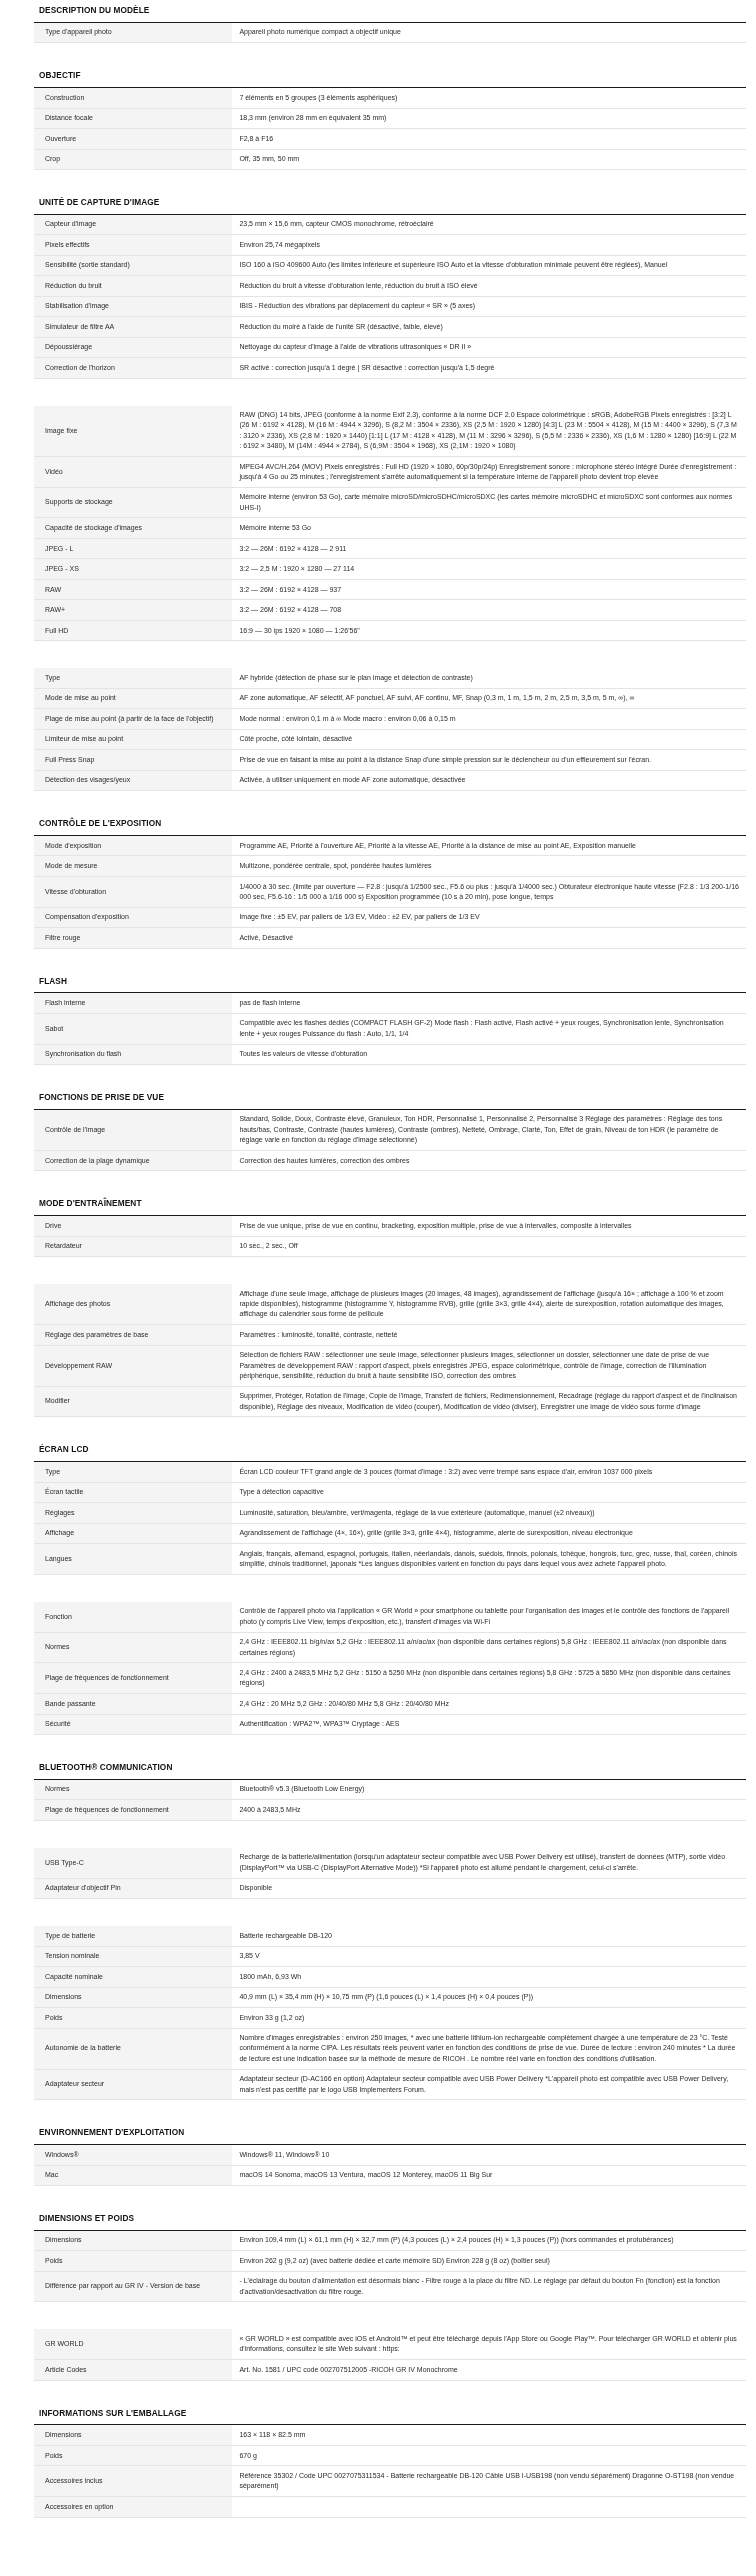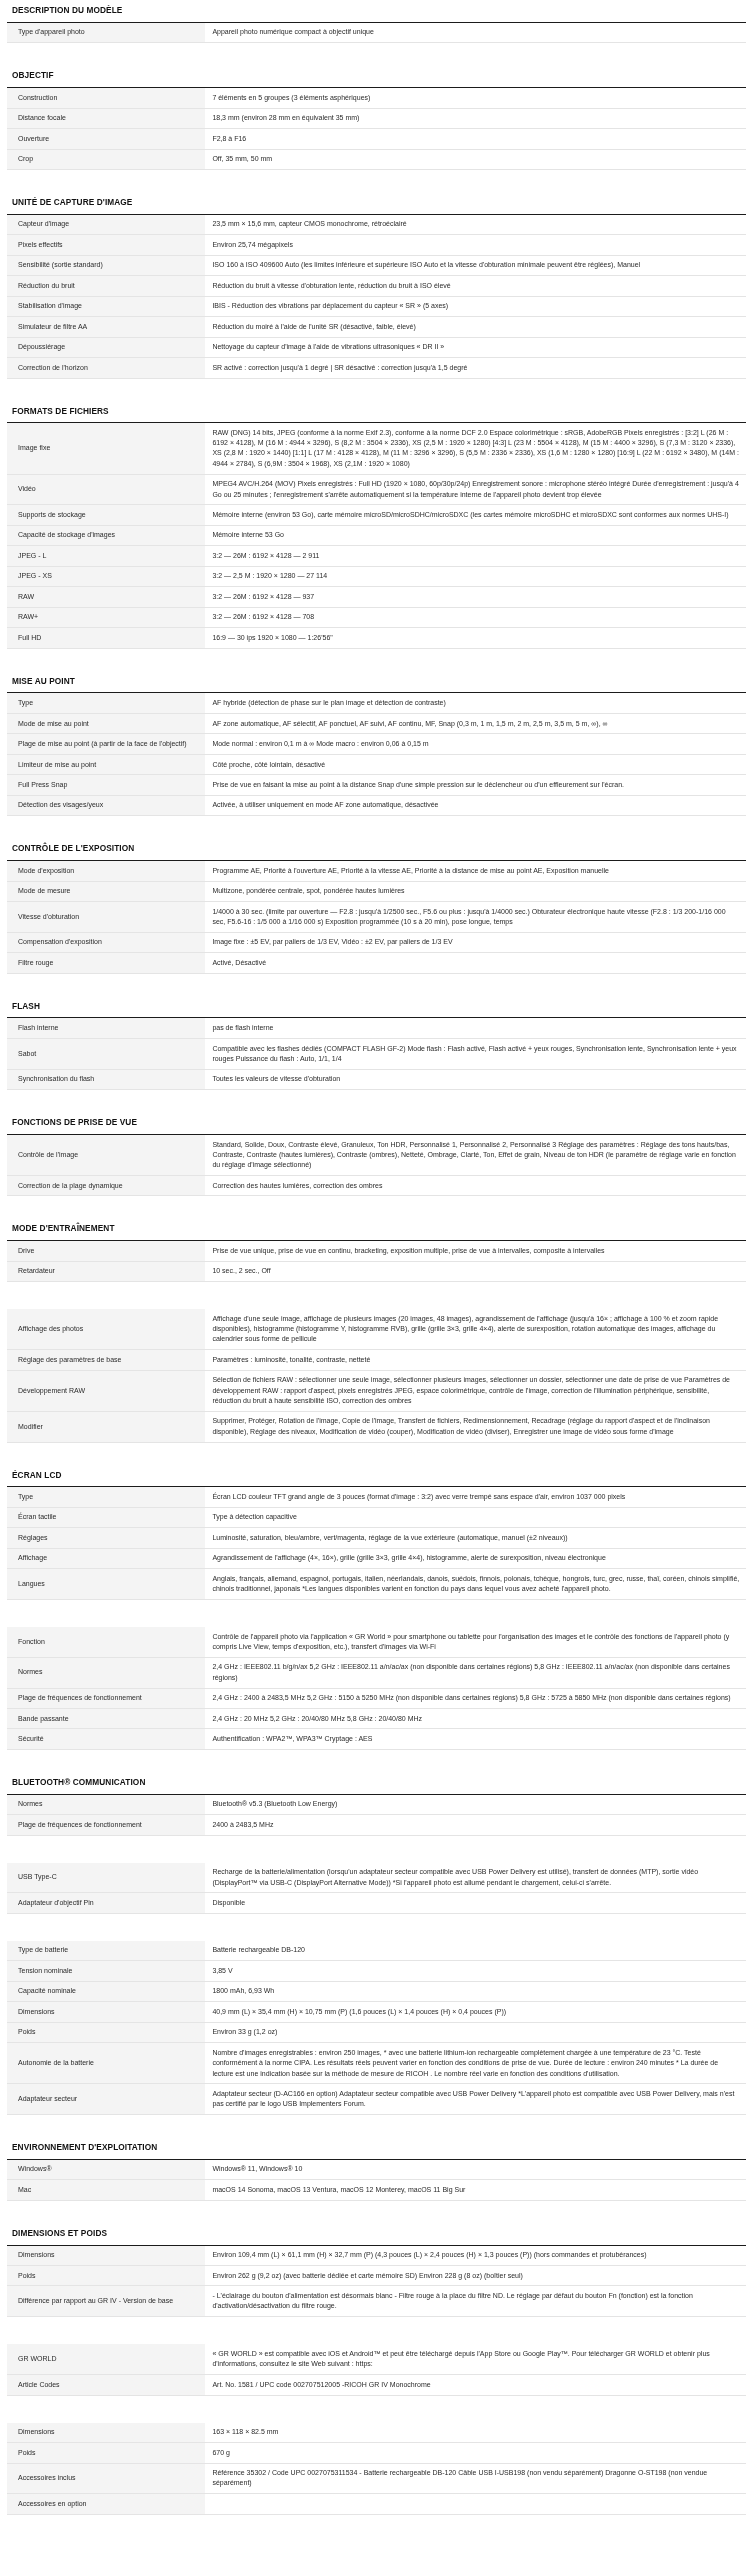--- a/index.html
+++ b/index.html
@@ -15,21 +15,21 @@
   html,body{margin:0;padding:0;background:var(--page-bg);}
   body{
     font-family:"Liberation Sans","DejaVu Sans",sans-serif;
     color:var(--text);
     -webkit-font-smoothing:antialiased;
   }
   .page{
     width:756px;
     padding:5.2px 10.3px 1px 6.7px;
   }
-  .section{margin-top:27px;}
+  .section{margin-top:27px;margin-left:27px;}
   .section:first-child{margin-top:0;}
   .section-title{
     margin:0;
     padding:0 0 6.7px 5.2px;
     border-bottom:1px solid var(--heading-line);
     font-size:8.8px;
     font-weight:700;
     color:var(--title-text);
     letter-spacing:0.1px;
   }
@@ -169,21 +169,20 @@
   <div class="row">
     <div class="row-label">Correction de l'horizon</div>
     <div class="row-value">
               <span>SR activé : correction jusqu'à 1 degré | SR désactivé : correction jusqu'à 1,5 degré</span>
             </div>
   </div>
 </div>
   </section>
 
   <section class="section">
-    <h2 class="section-title"><span class="condensed">FORMATS DE FICHIERS</span></h2>
     <div class="rows">
   <div class="row">
     <div class="row-label">Image fixe</div>
     <div class="row-value">
               <span>RAW (DNG) 14 bits, JPEG (conforme à la norme Exif 2.3), conforme à la norme DCF 2.0 Espace colorimétrique : sRGB, AdobeRGB Pixels enregistrés : [3:2] L (26 M : 6192 × 4128), M (16 M : 4944 × 3296), S (8,2 M : 3504 × 2336), XS (2,5 M : 1920 × 1280) [4:3] L (23 M : 5504 × 4128), M (15 M : 4400 × 3296), S (7,3 M : 3120 × 2336), XS (2,8 M : 1920 × 1440) [1:1] L (17 M : 4128 × 4128), M (11 M : 3296 × 3296), S (5,5 M : 2336 × 2336), XS (1,6 M : 1280 × 1280) [16:9] L (22 M : 6192 × 3480), M (14M : 4944 × 2784), S (6,9M : 3504 × 1968), XS (2,1M : 1920 × 1080)</span>
             </div>
   </div>
 
   <div class="row">
     <div class="row-label">Vidéo</div>
@@ -237,21 +236,20 @@
   <div class="row">
     <div class="row-label">Full HD</div>
     <div class="row-value">
               <span>16:9 — 30 ips 1920 × 1080 — 1:26'56"</span>
             </div>
   </div>
 </div>
   </section>
 
   <section class="section">
-    <h2 class="section-title"><span class="condensed">MISE AU POINT</span></h2>
     <div class="rows">
   <div class="row">
     <div class="row-label">Type</div>
     <div class="row-value">
               <span>AF hybride (détection de phase sur le plan image et détection de contraste)</span>
             </div>
   </div>
 
   <div class="row">
     <div class="row-label">Mode de mise au point</div>
@@ -652,20 +650,21 @@
   <div class="row">
     <div class="row-label">Article Codes</div>
     <div class="row-value">
               <span>Art. No. 1581 / UPC code 002707512005 -RICOH GR IV Monochrome</span>
             </div>
   </div>
 </div>
   </section>
 
   <section class="section">
+    <h2 class="section-title"><span class="condensed">INFORMATIONS SUR L'EMBALLAGE</span></h2>
     <div class="rows">
   <div class="row">
     <div class="row-label">Dimensions</div>
     <div class="row-value">
               <span>163 × 118 × 82.5 mm</span>
             </div>
   </div>
 
   <div class="row">
     <div class="row-label">Poids</div>

